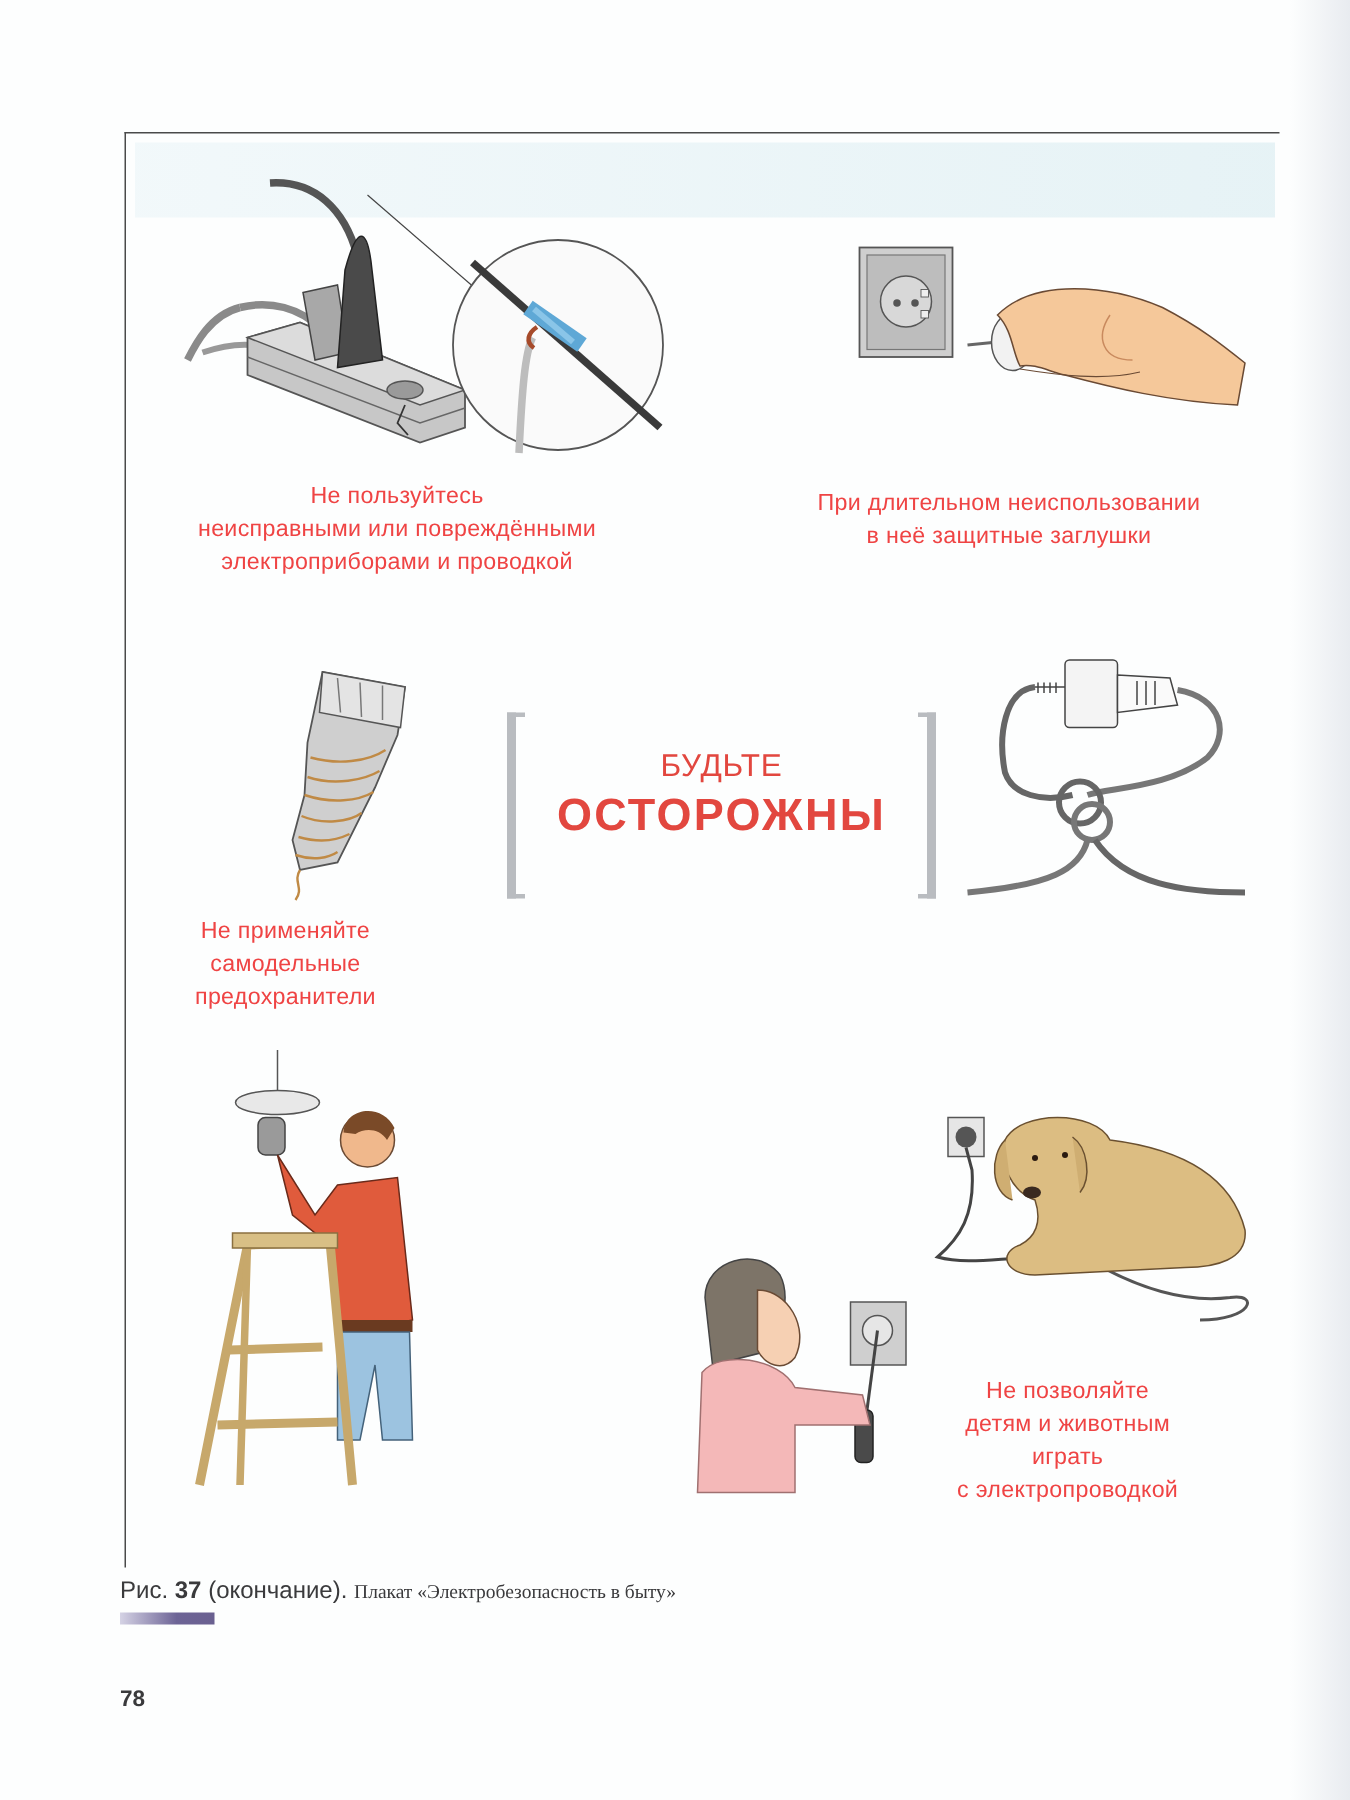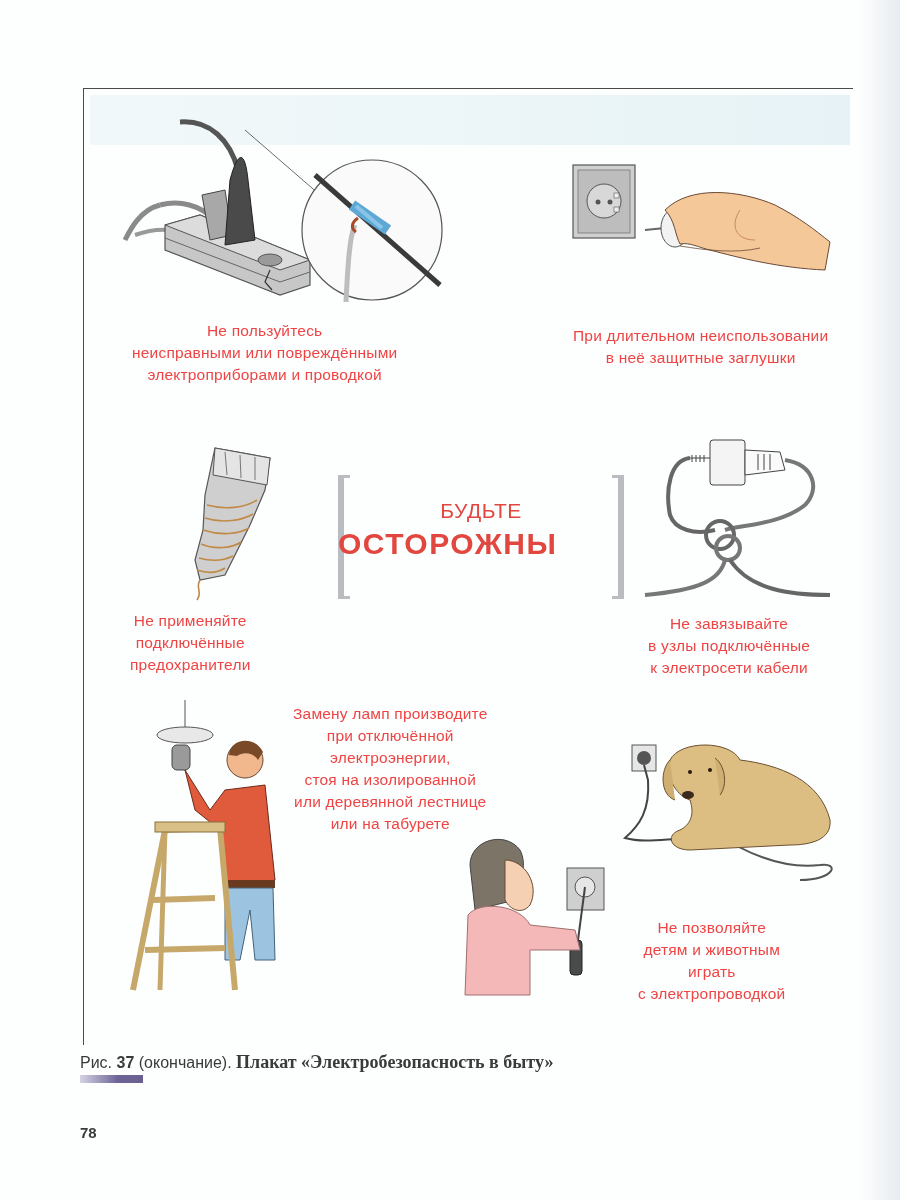--- a/index.html
+++ b/index.html
@@ -15,25 +15,25 @@
   .frame-left { position: absolute; left: 83px; top: 88px; width: 1px; height: 957px; background: #4a4a4a; }
 
   .panel { position: absolute; }
   .caption-text { position: absolute; font-size: 15.5px; line-height: 22px; color: #ef4444; letter-spacing: 0.2px; white-space: nowrap; text-align: center; }
 
   .center-title { position: absolute; left: 322px; top: 475px; width: 286px; height: 124px; margin-left: 16px; }
   .bracket { position: absolute; top: 0; width: 12px; height: 124px; }
   .bracket.left { left: 0; border-left: 6px solid #b9bcc0; border-top: 3px solid #b9bcc0; border-bottom: 3px solid #b9bcc0; }
   .bracket.right { right: 0; border-right: 6px solid #b9bcc0; border-top: 3px solid #b9bcc0; border-bottom: 3px solid #b9bcc0; }
   .title-line1 { position: absolute; left: 0; right: 0; top: 24px; text-align: center; font-size: 21px; color: #e2473f; letter-spacing: 0.5px; }
-  .title-line2 { position: absolute; left: 0; right: 0; top: 52px; font-size: 30px; font-weight: bold; color: #e2473f; letter-spacing: 1.5px; }
+  .title-line2 { position: absolute; left: 0; right: 0; top: 52px; text-align: center; font-size: 30px; font-weight: bold; color: #e2473f; letter-spacing: 1.5px; }
 
   .fig-caption { position: absolute; left: 80px; top: 1052px; font-size: 16px; color: #3a3a3c; white-space: nowrap; }
   .fig-caption .fig-num { font-weight: bold; }
-  .fig-caption .fig-title { font-family: "Liberation Serif", serif; font-size: 18px; font-weight: bold; }
+  .fig-caption .fig-title { font-family: "Liberation Serif", serif; font-size: 13px; }
   .dot-bar { position: absolute; left: 80px; top: 1075px; width: 63px; height: 8px;
     background: linear-gradient(to right, rgba(120,110,170,0.3), #6d6496 60%, #6a6090); }
   .page-num { position: absolute; left: 80px; top: 1124px; font-size: 15px; font-weight: bold; color: #3a3a3c; }
 
   svg { position: absolute; overflow: visible; }
 </style>
 </head>
 <body>
 
 <div class="bleed-tint"></div>
@@ -82,37 +82,37 @@
     <circle cx="58" cy="52" r="2.5" fill="#555"></circle>
       <circle cx="70" cy="52" r="2.5" fill="#555"></circle>
     <rect x="74" y="43" width="5" height="5" fill="#eee" stroke="#555" stroke-width="0.6"></rect>
     <rect x="74" y="57" width="5" height="5" fill="#eee" stroke="#555" stroke-width="0.6"></rect>
     <line x1="105" y1="80" x2="125" y2="78" stroke="#666" stroke-width="2"></line>
     <ellipse cx="135" cy="78" rx="14" ry="19" fill="#f2f2f2" stroke="#555"></ellipse>
     <path d="M125 60 C150 35,200 40,235 55 C260 68,275 80,290 92 L285 120 C240 118,200 108,170 100 C160 98,150 92,140 94 C135 85,135 70,125 60 Z" fill="#f5c89a" stroke="#6a4a34" stroke-width="1"></path>
     <path d="M140 96 C165 100,195 104,220 98" stroke="#6a4a34" stroke-width="0.8" fill="none"></path>
     <path d="M200 60 C190 75,195 90,215 90" stroke="#c98a5e" stroke-width="1" fill="none"></path>
   </svg>
-  <div class="caption-text" style="left:5px;top:175px;margin-left:28px;">
+  <div class="caption-text" style="left:5px;top:175px;">
     <div>При длительном неиспользовании</div>
     <div>в неё защитные заглушки</div>
   </div>
 </div>
 
 <div class="panel" style="left:125px;top:430px;width:200px;height:245px;">
   <svg width="130" height="160" style="left:30px;top:0;">
     <path d="M60 18 L115 28 L110 60 L95 95 L70 145 L45 150 L40 130 L48 100 L50 65 Z" fill="#cfcfcf" stroke="#555" stroke-width="1.2"></path>
     <path d="M60 18 L115 28 L112 55 L58 45 Z" fill="#e4e4e4" stroke="#555"></path>
     <path d="M70 22 L72 45 M85 25 L86 48 M100 27 L100 50" stroke="#777"></path>
     <path d="M52 75 C70 80,90 78,102 70 M50 88 C68 94,88 90,98 84 M48 100 C66 106,84 104,94 98 M46 114 C60 120,78 118,86 112 M44 128 C58 132,70 130,78 126 M42 140 C54 144,64 142,70 138" stroke="#c08a45" stroke-width="1.6" fill="none"></path>
     <path d="M45 150 C40 158,48 162,42 170" stroke="#c08a45" stroke-width="1.6" fill="none"></path>
   </svg>
   <div class="caption-text" style="left:5px;top:180px;">
     <div>Не применяйте</div>
-    <div>подключённые</div>
+    <div>самодельные</div>
     <div>предохранители</div>
   </div>
 </div>
 
 <div class="center-title">
   <div class="bracket left"></div>
   <div class="bracket right"></div>
   <div class="title-line1">БУДЬТЕ</div>
   <div class="title-line2">ОСТОРОЖНЫ</div>
 </div>
@@ -123,50 +123,37 @@
     <path d="M105 20 L140 22 L145 40 L105 45 Z" fill="#fafafa" stroke="#444"></path>
     <path d="M118 24 L118 40 M124 24 L124 40 M130 24 L130 40" stroke="#444"></path>
     <path d="M50 28 L70 28 M52 25 L52 32 M56 25 L56 32 M60 25 L60 32 M64 25 L64 32" stroke="#444"></path>
     <path d="M50 28 C30 30,25 60,30 85 C35 100,55 105,75 100" stroke="#666" stroke-width="4" fill="none"></path>
     <path d="M145 30 C175 35,180 60,165 75 C140 95,100 95,85 100" stroke="#777" stroke-width="4" fill="none"></path>
     <circle cx="80" cy="105" r="14" fill="none" stroke="#666" stroke-width="4"></circle>
     <circle cx="88" cy="118" r="12" fill="none" stroke="#777" stroke-width="4"></circle>
     <path d="M85 130 C80 150,60 160,5 165" stroke="#777" stroke-width="4" fill="none"></path>
     <path d="M90 130 C110 160,150 165,190 165" stroke="#666" stroke-width="4" fill="none"></path>
   </svg>
-  <div class="caption-text" style="left:8px;top:183px;">
-    <div>Не завязывайте</div>
-    <div>в узлы подключённые</div>
-    <div>к электросети кабели</div>
-  </div>
 </div>
 
 <div class="panel" style="left:125px;top:700px;width:420px;height:300px;">
   <svg width="160" height="300" style="left:0;top:0;">
     <line x1="60" y1="0" x2="60" y2="30" stroke="#555"></line>
     <ellipse cx="60" cy="35" rx="28" ry="8" fill="#e8e8e8" stroke="#555"></ellipse>
     <rect x="47" y="45" width="18" height="25" rx="5" fill="#9a9a9a" stroke="#444"></rect>
     <circle cx="120" cy="60" r="18" fill="#f0b88c" stroke="#6a4a34"></circle>
     <path d="M104 55 C105 38,130 35,138 52 L133 60 C128 52,118 52,112 56 Z" fill="#7a4a28"></path>
     <path d="M60 70 L85 110 L100 90 L140 85 L150 180 L100 190 L95 130 L70 110 Z" fill="#e05b3c" stroke="#6a2a1a"></path>
     <rect x="100" y="180" width="50" height="8" fill="#6a3a20"></rect>
     <path d="M100 188 L148 188 L150 260 L130 260 L125 210 L115 260 L100 260 Z" fill="#9cc3e0" stroke="#44627a"></path>
     <path d="M8 290 L40 130 L95 128 L110 290" stroke="#c7a86b" stroke-width="6" fill="none"></path>
     <path d="M40 130 L35 290" stroke="#c7a86b" stroke-width="5"></path>
     <path d="M28 200 L90 198 M20 250 L100 248" stroke="#c7a86b" stroke-width="6"></path>
     <rect x="30" y="122" width="70" height="10" fill="#d8bf85" stroke="#8a7040"></rect>
   </svg>
-  <div class="caption-text" style="left:168px;top:3px;">
-    <div>Замену ламп производите</div>
-    <div>при отключённой</div>
-    <div>электроэнергии,</div>
-    <div>стоя на изолированной</div>
-    <div>или деревянной лестнице</div>
-    <div>или на табурете</div>
-  </div>
 </div>
 
 <div class="panel" style="left:460px;top:735px;width:400px;height:270px;">
   <svg width="140" height="270" style="left:0;top:0;">
     <rect x="107" y="133" width="37" height="42" fill="#cfcfcf" stroke="#555"></rect>
     <circle cx="125" cy="152" r="10" fill="#e6e6e6" stroke="#555"></circle>
     <line x1="125" y1="152" x2="118" y2="205" stroke="#444" stroke-width="2"></line>
     <rect x="110" y="205" width="12" height="35" rx="4" fill="#4a4a4a" stroke="#222"></rect>
     <path d="M10 130 C10 105,45 95,60 115 C68 130,60 150,55 165 L15 175 Z" fill="#7d7468" stroke="#444"></path>
     <path d="M45 125 C65 125,80 150,70 170 C62 180,50 175,45 165 Z" fill="#f6d0b3" stroke="#6a4a34"></path>

